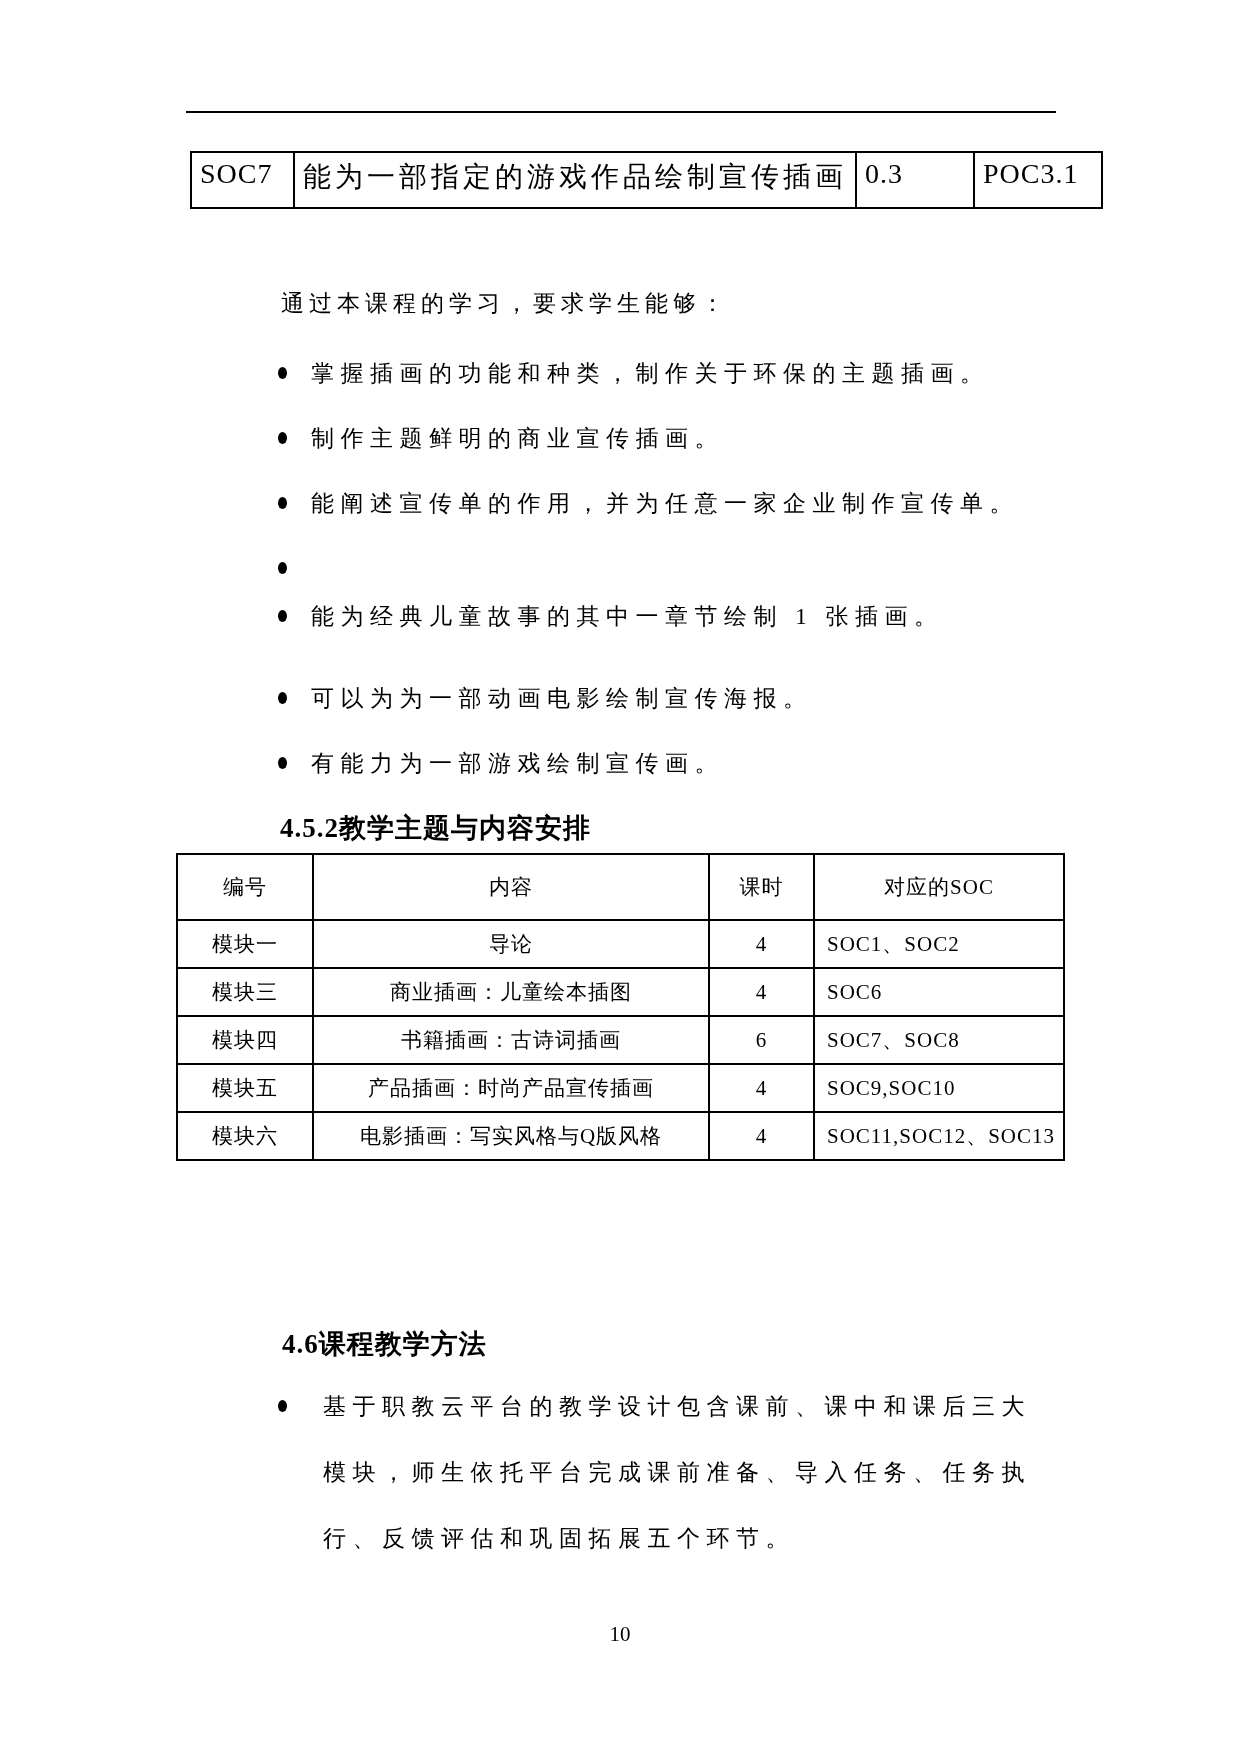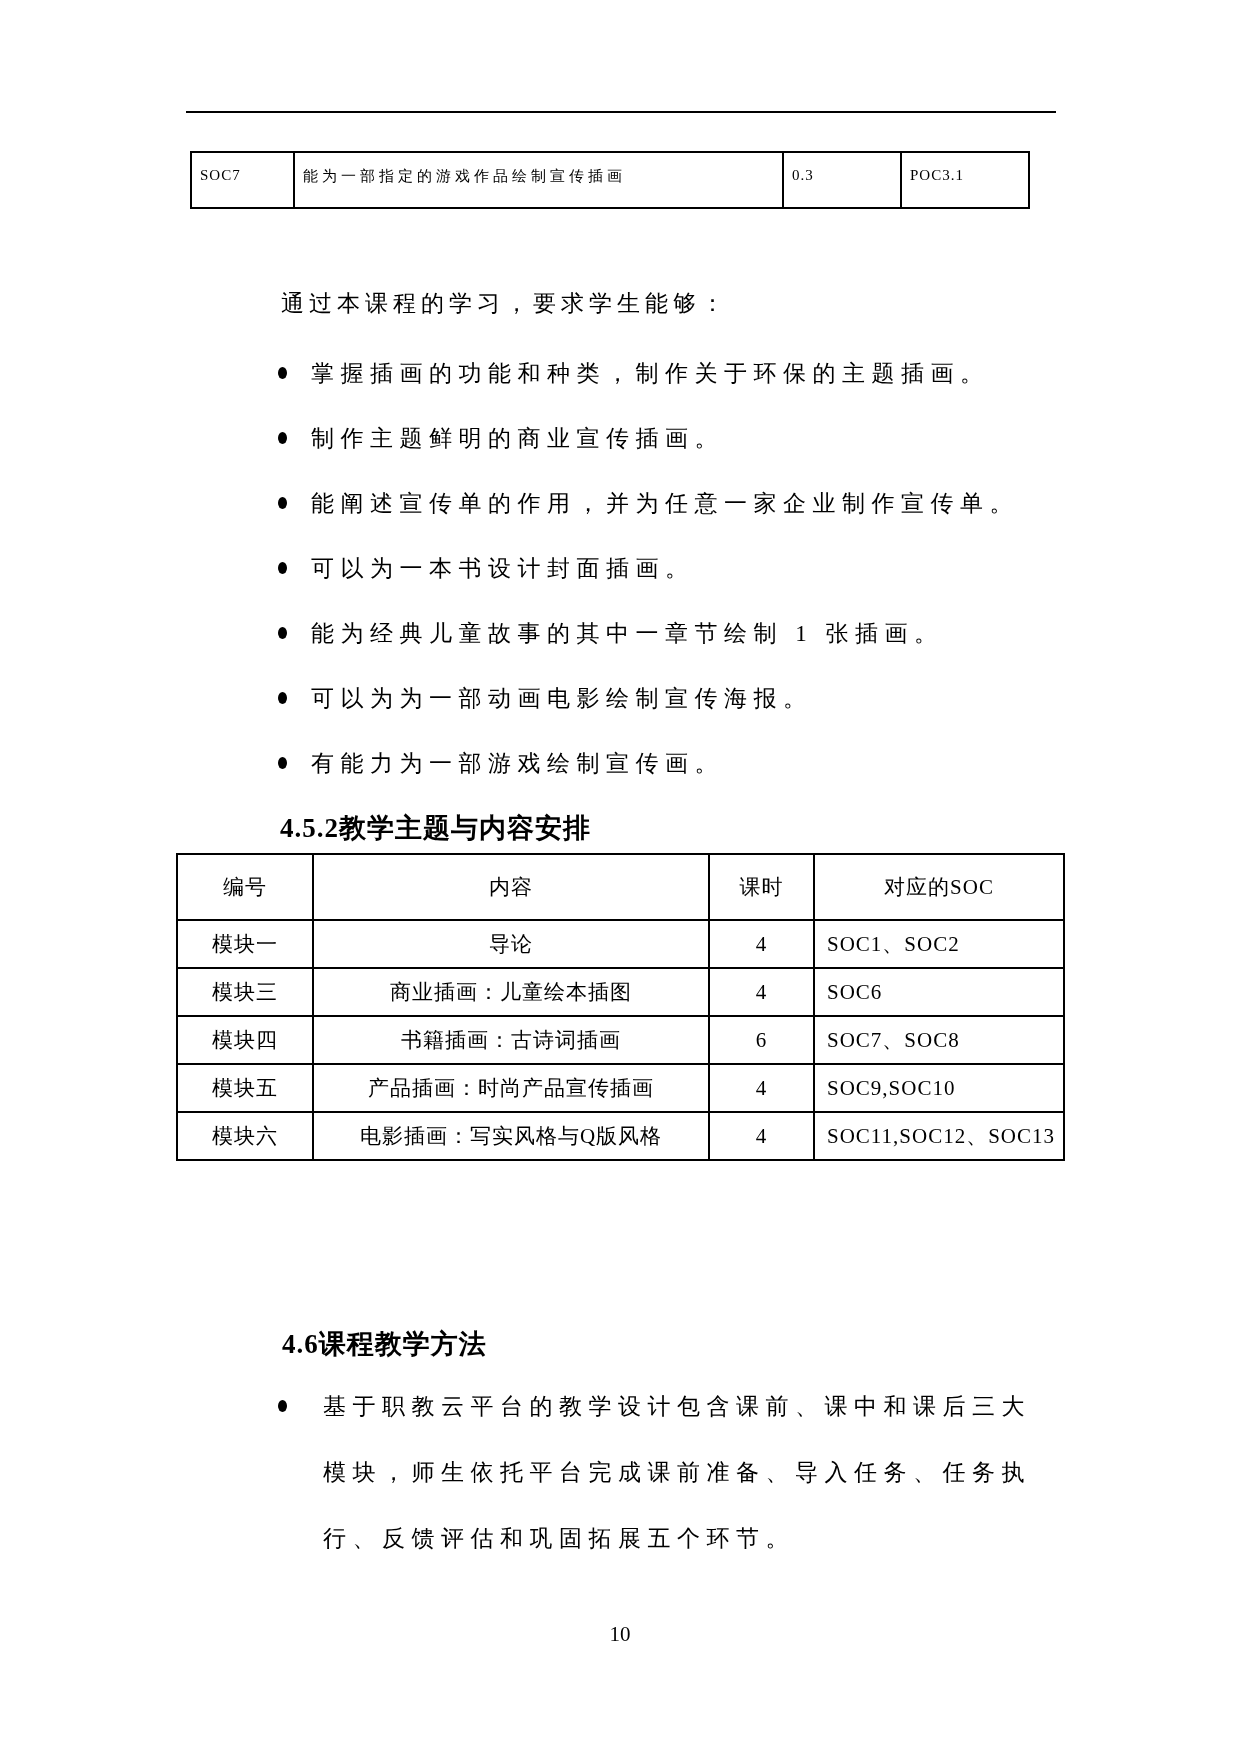--- a/index.html
+++ b/index.html
@@ -12,34 +12,34 @@
     overflow:hidden;
   }
   .abs { position:absolute; }
 
   
   .header-rule { left:186px; top:111px; width:870px; height:2px; background:#000; }
 
   
   .top-table { left:190px; top:151px; border-collapse:collapse; table-layout:fixed; }
   .top-table td {
-    border:2px solid #000; vertical-align:top; padding:14px 8px;
-    font-size:15px; height:56px; letter-spacing:1px; overflow:hidden; white-space:nowrap;
+    border:2px solid #000; vertical-align:top; padding:5px 8px;
+    font-size:28px; height:56px; letter-spacing:1px; overflow:hidden; white-space:nowrap;
   }
   .top-table td.cn-wide { letter-spacing:4px;font-family:Liberation Serif, serif; }
 
   
   .intro { left:281px; top:288px; font-size:23px; letter-spacing:5px; white-space:nowrap; }
 
   
   .bullet { left:278px; height:32px; display:flex; align-items:center; white-space:nowrap; }
   .bullet .dot { width:9px; height:12px; border-radius:50%; background:#000; flex:0 0 auto; margin-right:24px; }
   .bullet .txt { font-size:23px; letter-spacing:6.5px; }
   .b1 { top:357px; } .b2 { top:422px; } .b3 { top:487px; }
-  .b4 { top:552px; } .b5 { top:617px;justify-content:space-between; } .b6 { top:682px; } .b7 { top:747px; }
+  .b4 { top:552px; } .b5 { top:600px;justify-content:space-between; } .b6 { top:682px; } .b7 { top:747px; }
 
   
   .heading { font-weight:bold; font-size:27px; letter-spacing:1px; white-space:nowrap; }
   .h452 { left:280px; top:810px; }
   .h46  { left:282px; top:1326px; }
 
   
   .sched-table { left:176px; top:853px; border-collapse:collapse; table-layout:fixed; font-size:21px; }
   .sched-table th, .sched-table td { border:2px solid #000; letter-spacing:1px; overflow:hidden; white-space:nowrap; }
   .sched-table th { font-weight:normal; height:66px; text-align:center; vertical-align:middle; }
@@ -88,21 +88,20 @@
 <div class="abs bullet b2">
   <span class="dot"></span>
   <span class="txt">制作主题鲜明的商业宣传插画。</span>
 </div>
 <div class="abs bullet b3">
   <span class="dot"></span>
   <span class="txt">能阐述宣传单的作用，并为任意一家企业制作宣传单。</span>
 </div>
 <div class="abs bullet b4">
   <span class="dot"></span>
-  <span class="txt">可以为一本书设计封面插画。</span>
 </div>
 <div class="abs bullet b5">
   <span class="dot"></span>
   <span class="txt">能为经典儿童故事的其中一章节绘制 1 张插画。</span>
 </div>
 <div class="abs bullet b6">
   <span class="dot"></span>
   <span class="txt">可以为为一部动画电影绘制宣传海报。</span>
 </div>
 <div class="abs bullet b7">

